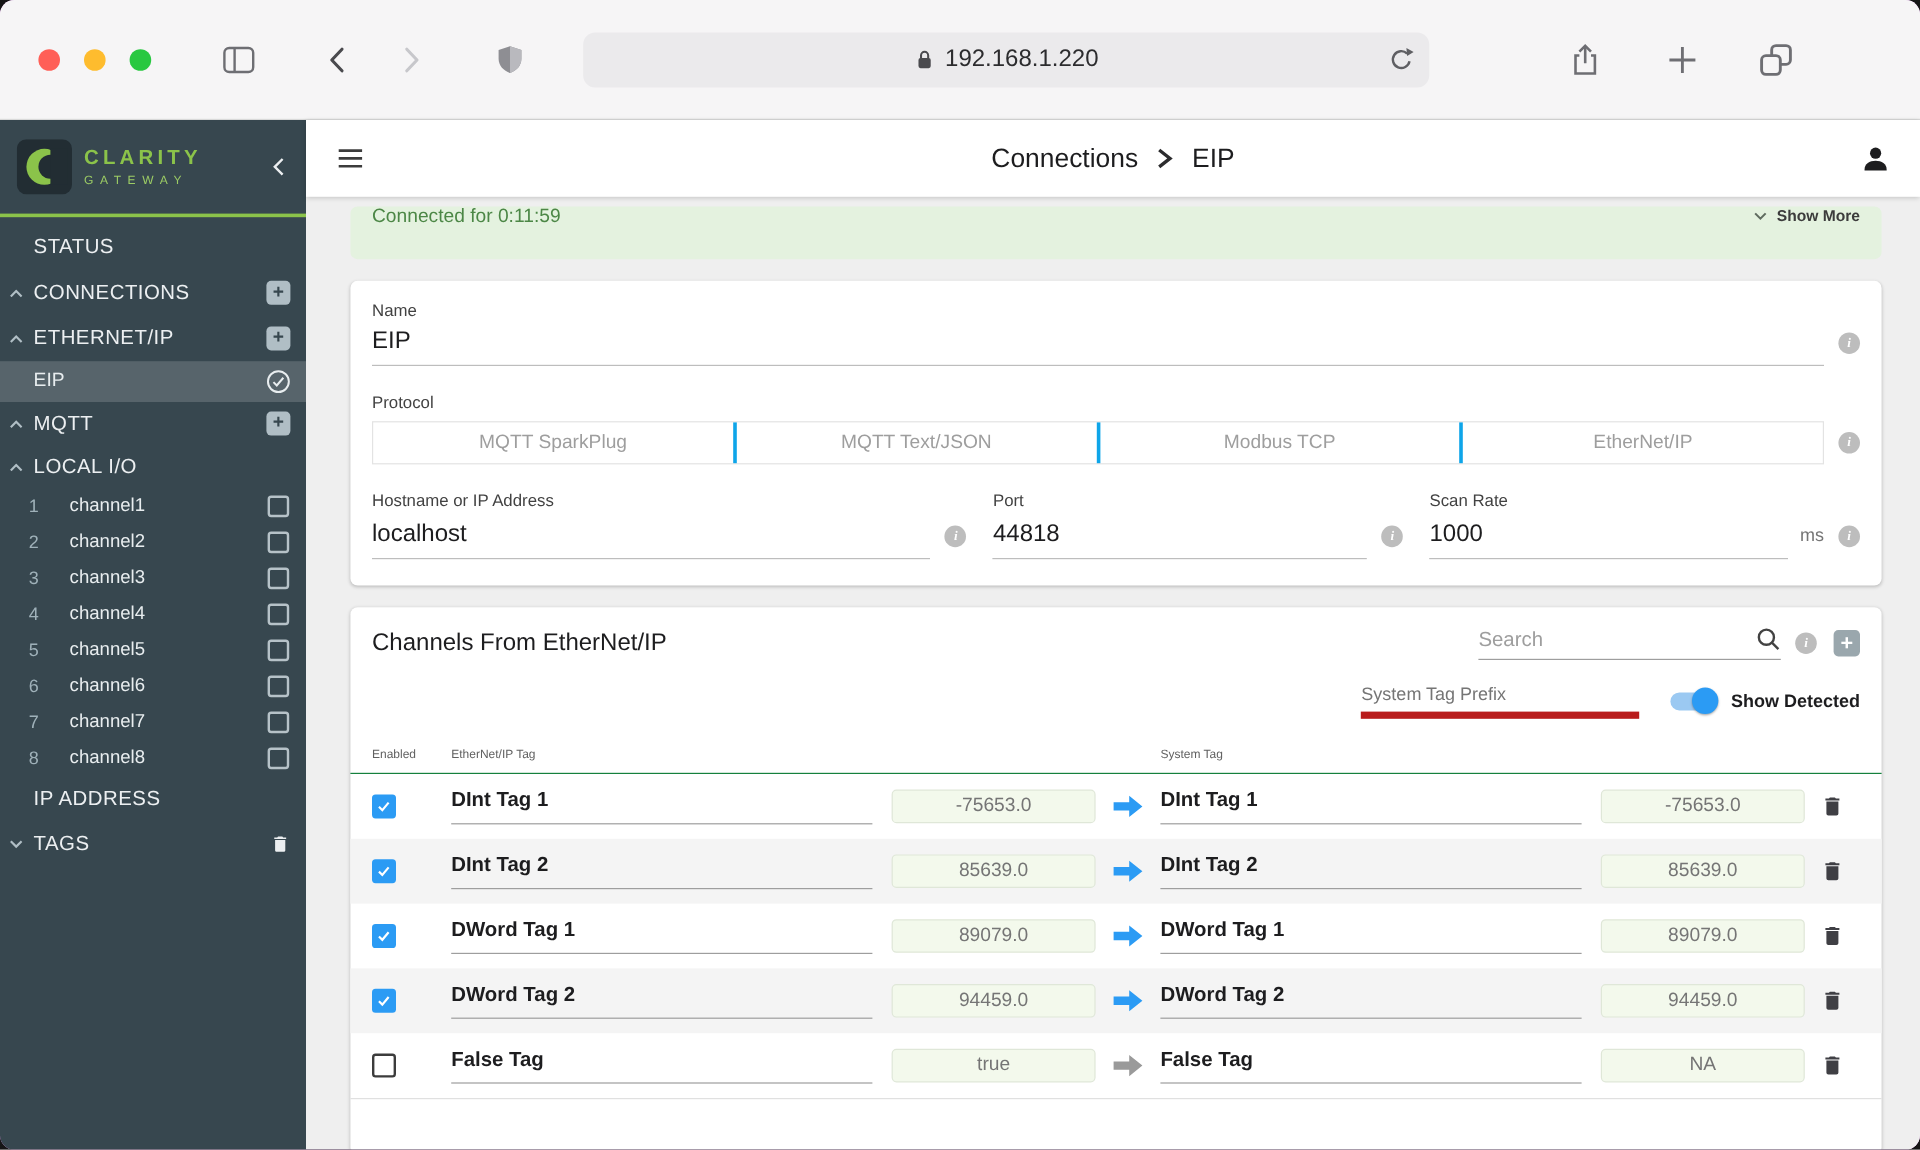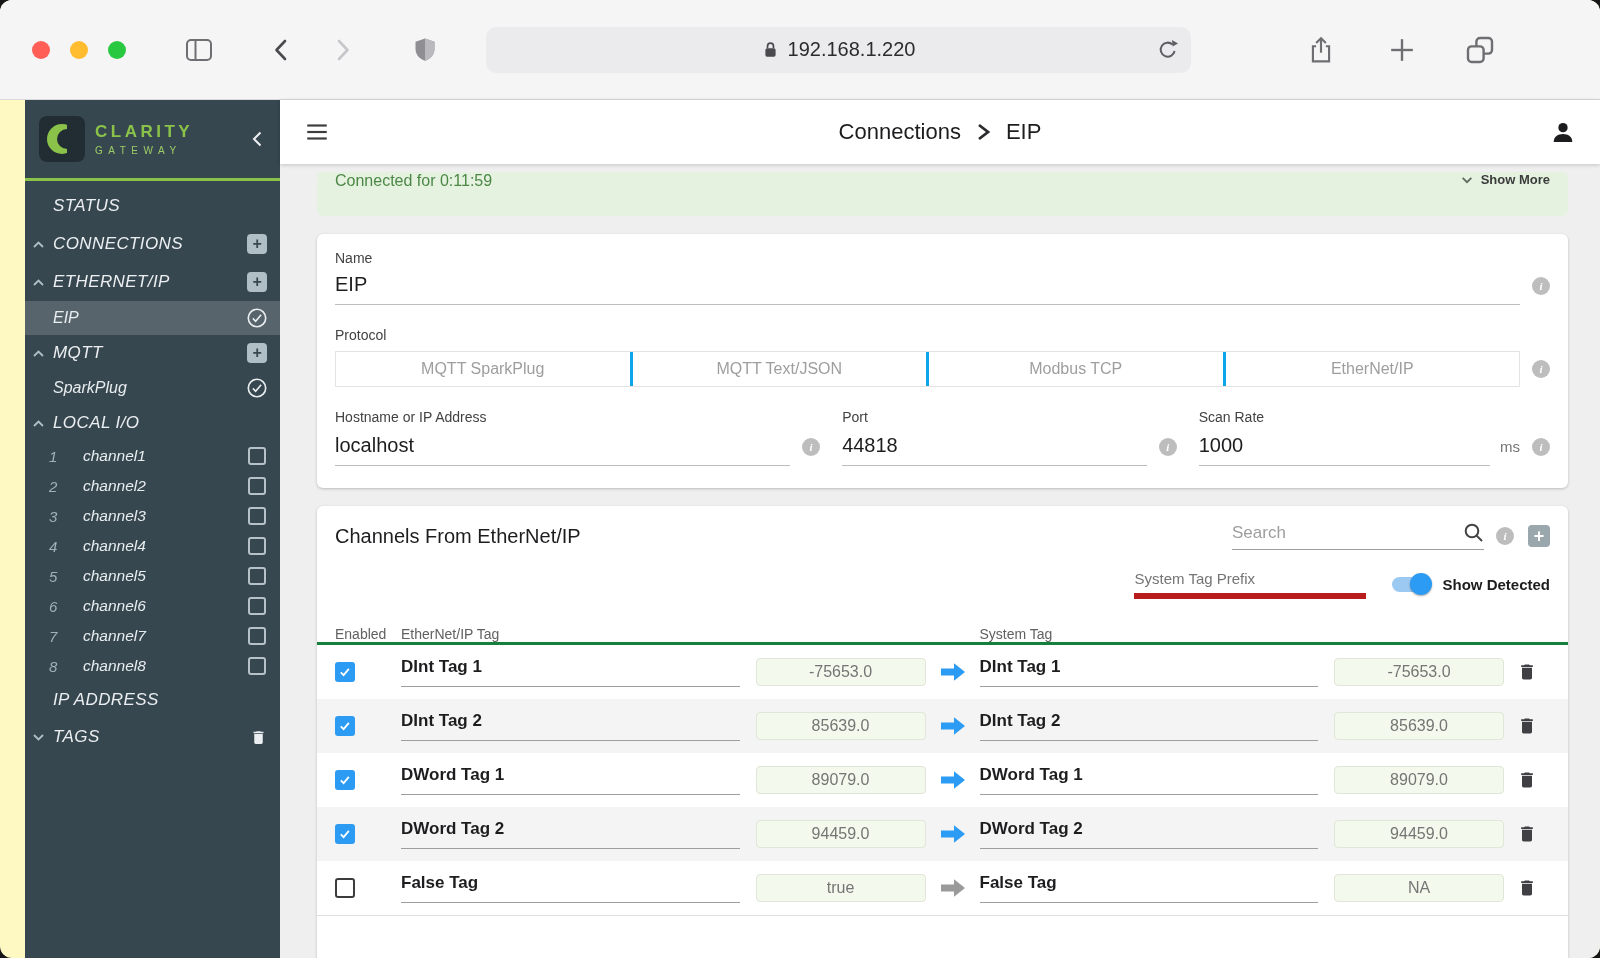--- a/index.html
+++ b/index.html
@@ -1,20 +1,20 @@
 <!DOCTYPE html>
 <html><head>
 <meta charset="utf-8">
 <style>
   * { margin:0; padding:0; box-sizing:border-box; }
   html,body { width:100%; height:100%; }
   body { background:#161616; font-family:"Liberation Sans", sans-serif; }
 
   .window { width:1600px; height:958px; border-radius:12px; overflow:hidden;
-            background:#fef9c3; display:flex; flex-direction:column; }
+            background:#f0abfc; display:flex; flex-direction:column; }
 
   
   .chrome { height:100px; flex:0 0 100px; background:#f6f5f6;
             border-bottom:1px solid #d9d9d9; display:flex; align-items:center; padding:0 32px; }
   .lights { display:flex; gap:20px; }
   .light { width:18px; height:18px; border-radius:50%; }
   .light.red{background:#ff5f57} .light.yellow{background:#febc2e} .light.green{background:#28c840}
   .cbtn { display:flex; align-items:center; justify-content:center; background:none; border:none; }
   .panel-btn { margin-left:58px; }
   .nav-back { margin-left:56px; }
@@ -23,32 +23,32 @@
   .url-bar { margin-left:48px; width:705px; height:46px; background:#ebeaec; border-radius:10px;
              display:flex; align-items:center; position:relative; }
   .url-center { flex:1; display:flex; align-items:center; justify-content:center; gap:9px;
                 font-size:20px; color:#2c2c2e; }
   .reload-btn { position:absolute; right:12px; top:11px; }
   .share-btn { margin-left:116px; }
   .newtab-btn { margin-left:54px; }
   .tabs-btn { margin-left:50px; }
 
   
-  .app { flex:1; display:flex; min-height:0;padding-left:25px; }
+  .app { flex:1; display:flex; min-height:0; }
 
   
   .sidebar { width:255px; flex:0 0 255px; background:#37474f; color:#eceff1;
              display:flex; flex-direction:column; overflow:hidden; }
   .logo-row { height:81px; flex:0 0 81px; display:flex; align-items:center;
               padding:0 10px 0 14px; border-bottom:3px solid #8bc34a; }
   .logo-text { margin-left:10px; flex:1; }
   .logo-line1 { color:#8bc34a; font-weight:bold; font-size:17px; letter-spacing:3.5px; }
   .logo-line2 { color:#9ccc65; font-size:10px; letter-spacing:5.5px; margin-top:3px; }
   .collapse-btn { width:26px; display:flex; justify-content:center; }
-  .nav { padding-top:6px;font-style:italic; }
+  .nav { padding-top:6px; }
   .nav-row { display:flex; align-items:center; padding:0 13px 0 8px; cursor:default; }
   .caret-cell { width:20px; display:flex; align-items:center; }
   .h38 { height:38px; } .h36 { height:36px; } .h34 { height:34px; }
   .nav-label { font-size:17px; letter-spacing:.4px; color:#eceff1; }
   .spacer { flex:1; }
   .plus-badge { width:20px; height:20px; background:#b0bec5; color:#37474f; border-radius:4px;
                 font-size:16px; font-weight:bold; display:flex; align-items:center;
                 justify-content:center; line-height:1; }
   .child-row { display:flex; align-items:center; padding:0 12px 0 28px; }
   .child-row.selected { background:rgba(255,255,255,.16); }
@@ -106,22 +106,22 @@
                justify-content:center; margin-left:14px; line-height:1; }
   .c2-row2 { display:flex; align-items:center; justify-content:flex-end; padding:20px 18px 16px; }
   .prefix-box { width:232px; border-bottom:6px solid #b91c1c; padding-bottom:6px;
                 color:#757575; font-size:15px; margin-right:26px; }
   .toggle { width:38px; height:15px; background:#9bc9f2; border-radius:8px; position:relative;
             margin-right:12px; }
   .toggle .knob { width:22px; height:22px; border-radius:50%; background:#2b9bf4; position:absolute;
                   right:-2px; top:-4px; box-shadow:0 1px 2px rgba(0,0,0,.35); }
   .show-detected { font-size:15px; font-weight:bold; color:#1d1d1f; }
   .hline { height:1px; background:#e0e0e0; }
-  .thead { display:flex; align-items:flex-end; height:30px; padding:0 18px; color:#616161;
-           font-size:14px; border-bottom:3px solid #15803d; }
+  .thead { display:flex; align-items:center; height:30px; padding:0 18px; color:#616161;
+           font-size:10px; border-bottom:1px solid #15803d; }
   .col-en { width:66px; }
   .col-tag { flex:1; padding-right:16px; min-width:0; }
   .col-val { width:170px; }
   .col-arrow { width:54px; display:flex; justify-content:center; align-items:center; }
   .col-trash { width:46px; display:flex; justify-content:center; align-items:center; }
   .trow { display:flex; align-items:center; height:54px; padding:0 18px; }
   .trow.alt { background:#f4f4f4; }
   .tag-name { font-size:17px; font-weight:bold; color:#1d1d1f; border-bottom:1px solid #9e9e9e;
               padding-bottom:9px; white-space:nowrap; overflow:hidden; }
   .vbox { height:28px; background:#f3f9ec; border:1px solid #dfe7d8; border-radius:4px;
@@ -264,28 +264,20 @@
           <span class="caret-cell">
               <svg width="11" height="7" viewBox="0 0 11 7">
                 <polyline points="1,6 5.5,1.5 10,6" fill="none" stroke="#b0bec5" stroke-width="1.8"></polyline>
               </svg>
             </span>
           <span class="nav-label">MQTT</span>
           <span class="spacer"></span>
           <span class="plus-badge">+</span>
         </div>
 
-        <div class="child-row h34">
-          <span class="child-label">SparkPlug</span>
-          <span class="spacer"></span>
-          <svg width="22" height="22" viewBox="0 0 24 24">
-              <circle cx="12" cy="12" r="9.5" fill="none" stroke="#e8edef" stroke-width="1.8"></circle>
-              <polyline points="7.5,12.5 10.5,15.5 16.5,8.5" fill="none" stroke="#e8edef" stroke-width="1.8"></polyline>
-            </svg>
-        </div>
 
         <div class="nav-row h36">
           <span class="caret-cell">
               <svg width="11" height="7" viewBox="0 0 11 7">
                 <polyline points="1,6 5.5,1.5 10,6" fill="none" stroke="#b0bec5" stroke-width="1.8"></polyline>
               </svg>
             </span>
           <span class="nav-label">LOCAL I/O</span>
         </div>
 

